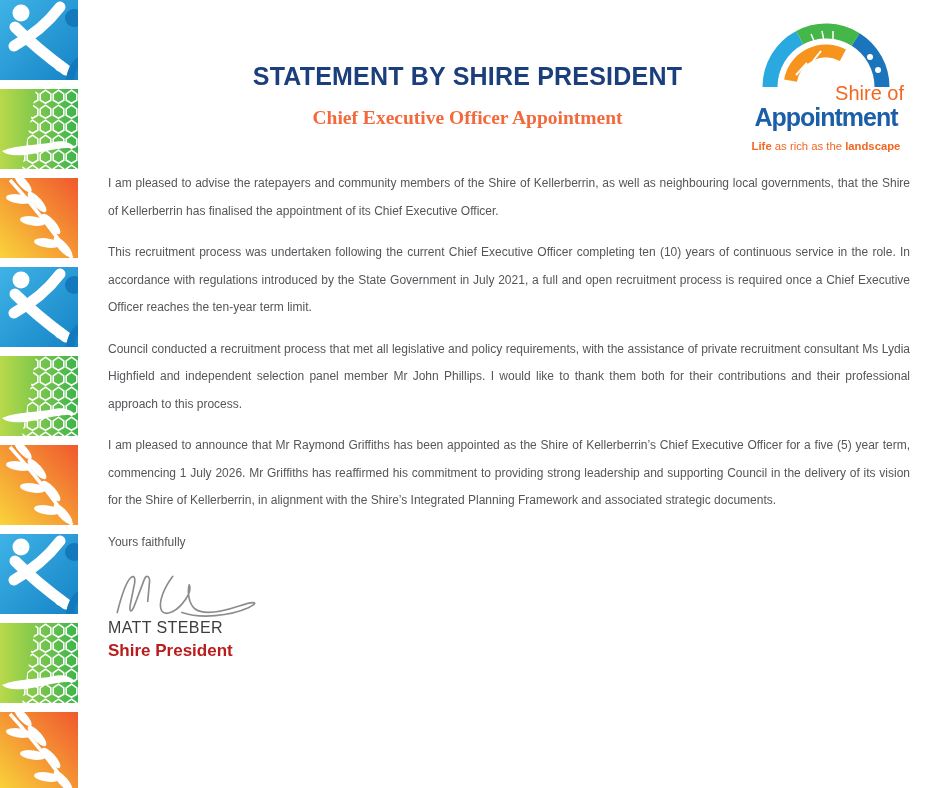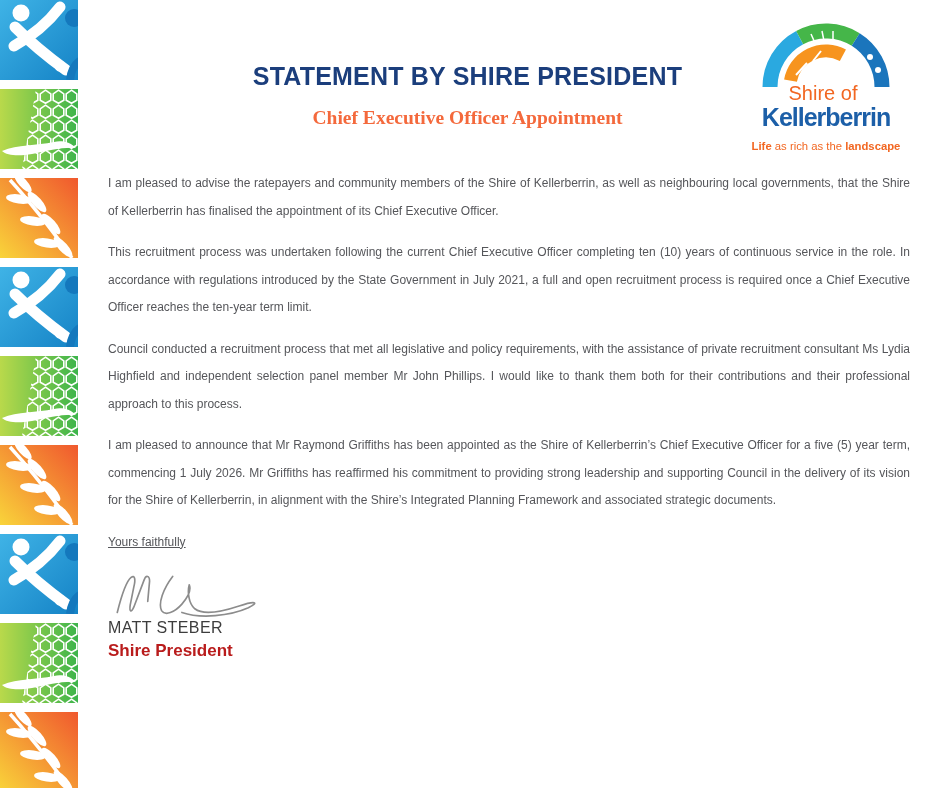--- a/index.html
+++ b/index.html
@@ -22,35 +22,35 @@
     font-size: 25px; font-weight: bold; color: #1b3e7c;
     letter-spacing: 0.2px; margin: 0; line-height: 1.1;
   }
   .doc-subtitle {
     font-size: 19.5px; font-weight: bold; color: #f4693c;
     margin: 16px 0 0; line-height: 1.1; font-family: Liberation Serif, serif;
   }
   
   .logo { flex: 0 0 168px; width: 168px; padding-top: 6px; }
   .logo-arch { display: block; margin: 0 auto -10px auto; }
-  .logo-shire { font-size: 20px; color: #f26722; text-align: center;
+  .logo-shire { font-size: 20px; color: #f26722; text-align: right;
                 padding-right: 6px; margin-top: -12px; line-height: 1; }
   .logo-name { font-size: 25px; font-weight: bold; color: #1c5fa8;
                letter-spacing: -1px; line-height: 1; margin-top: 2px;
                white-space: nowrap; text-align: center; }
   .logo-tagline { font-size: 11.3px; color: #f26722; margin-top: 10px;
                   white-space: nowrap; text-align: center; }
   .logo-tagline .b { font-weight: bold; }
   
   .body-text { margin-top: 18px; }
   .body-text p {
     font-size: 12px; line-height: 27.5px; color: #55565a;
     text-align: justify; margin: 0 0 14px 0;
   }
-  .closing { font-size: 16.5px; line-height: 27.5px; color: #55565a; margin: 0; text-decoration: underline; }
+  .closing { font-size: 16.5px; line-height: 27.5px; color: #55565a; margin: 0; }
   .signature svg { display: block; margin: 4px 0 0 2px; }
   .sig-name { font-size: 16px; color: #3d3d3d; letter-spacing: 0.4px; margin-top: 1px; }
   .sig-title { font-size: 17px; font-weight: bold; color: #b91c1c; margin-top: 4px; }
 </style>
 </head>
 <body>
 
 <svg width="0" height="0" style="position:absolute" aria-hidden="true">
   <defs>
     <linearGradient id="gB" x1="0" y1="0" x2="1" y2="1">
@@ -157,21 +157,21 @@
         <path d="M19,66 A56,56 0 0 1 48.7,16.6" stroke="#2aa9e0" stroke-width="15" fill="none"></path>
         <path d="M48.7,16.6 A56,56 0 0 1 104.7,18.5" stroke="#45b649" stroke-width="15" fill="none"></path>
         <path d="M104.7,18.5 A56,56 0 0 1 131,66" stroke="#1b75bc" stroke-width="15" fill="none"></path>
         <path d="M39.5,59.7 A36,36 0 0 1 91.9,34.2" stroke="#f7941e" stroke-width="13" fill="none"></path>
         <path d="M45,54 L56,42 M53,58 L64,46 M62,40 L70,30" stroke="#ffffff" stroke-width="2" fill="none"></path>
         <path d="M60,13 L64,22 M71,10 L73,20 M82,10 L82,20" stroke="#ffffff" stroke-width="1.5" fill="none"></path>
         <circle cx="119" cy="36" r="3" fill="#ffffff"></circle>
         <circle cx="127" cy="49" r="3" fill="#ffffff"></circle>
       </svg>
       <div class="logo-shire">Shire of</div>
-      <div class="logo-name">Kellerberrin</div>
+      <div class="logo-name">Appointment</div>
       <div class="logo-tagline"><span class="b">Life</span><span> as rich as the </span><span class="b">landscape</span></div>
     </div>
   </div>
 
   <div class="body-text">
     <p>I am pleased to advise the ratepayers and community members of the Shire of Kellerberrin, as well as neighbouring local governments, that the Shire of Kellerberrin has finalised the appointment of its Chief Executive Officer.</p>
     <p>This recruitment process was undertaken following the current Chief Executive Officer completing ten (10) years of continuous service in the role. In accordance with regulations introduced by the State Government in July 2021, a full and open recruitment process is required once a Chief Executive Officer reaches the ten-year term limit.</p>
     <p>Council conducted a recruitment process that met all legislative and policy requirements, with the assistance of private recruitment consultant Ms Lydia Highfield and independent selection panel member Mr John Phillips. I would like to thank them both for their contributions and their professional approach to this process.</p>
     <p>I am pleased to announce that Mr Raymond Griffiths has been appointed as the Shire of Kellerberrin’s Chief Executive Officer for a five (5) year term, commencing 1 July 2026. Mr Griffiths has reaffirmed his commitment to providing strong leadership and supporting Council in the delivery of its vision for the Shire of Kellerberrin, in alignment with the Shire’s Integrated Planning Framework and associated strategic documents.</p>
     <p class="closing">Yours faithfully</p>

